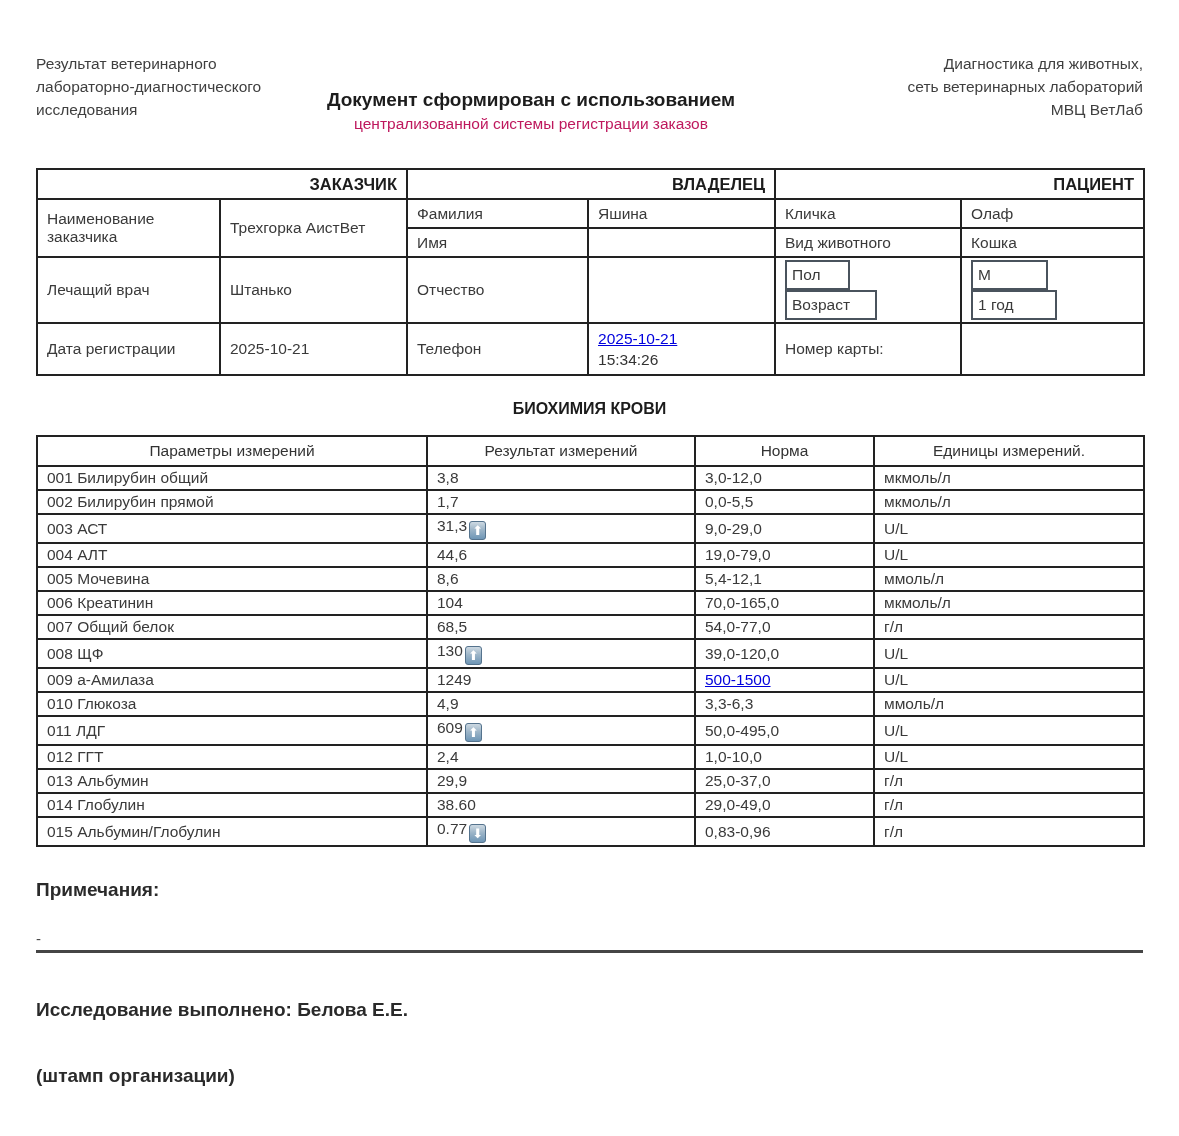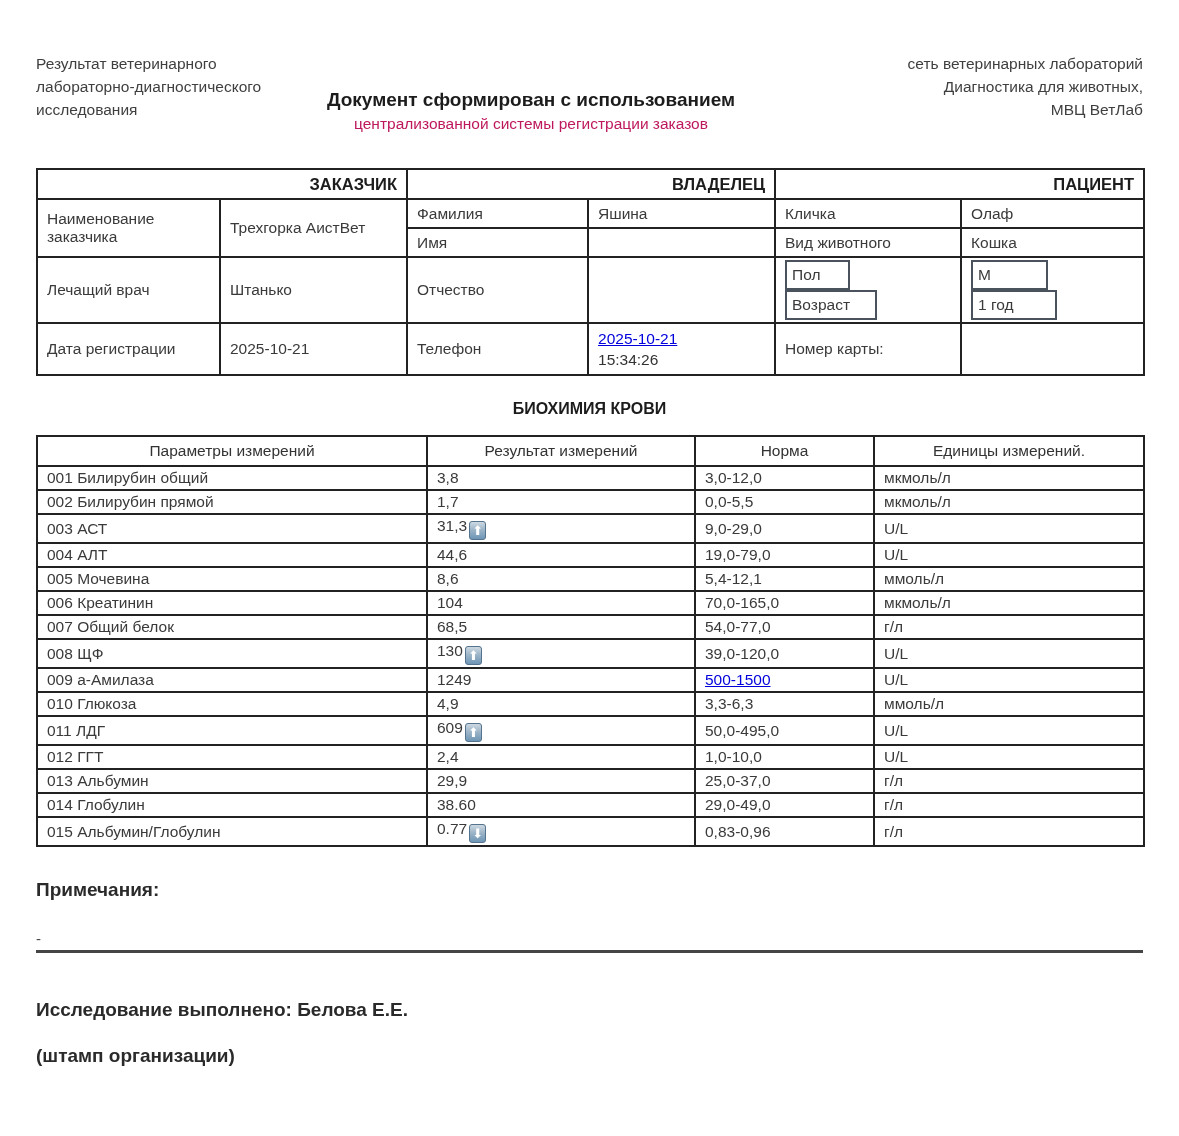--- a/index.html
+++ b/index.html
@@ -52,36 +52,36 @@
     background: linear-gradient(180deg, #cdd9e2 0%, #9db5c8 45%, #6e96b6 100%);
     color: #ffffff; font-size: 13px; line-height: 17px; text-align: center;
     vertical-align: -4px; font-family: "DejaVu Sans", sans-serif;
   }
 
   
   .notes-label { font-weight: bold; font-size: 19px; color: #2a2a2a; margin-top: 32px; }
   .notes-value { font-size: 15px; color: #4a4a4a; margin-top: 29px; line-height: 18px; }
   .notes-line  { border-bottom: 3px solid #454545; margin-top: 2px; width: 1107px; }
   .performed   { font-weight: bold; font-size: 19px; color: #2a2a2a; margin-top: 46px; }
-  .stamp       { font-weight: bold; font-size: 19px; color: #2a2a2a; margin-top: 24px; }
+  .stamp       { font-weight: bold; font-size: 19px; color: #2a2a2a; margin-top: 44px; }
 </style>
 </head>
 <body>
 
 <div class="page">
 
   <div class="hdr">
     <div class="hdr-left">
       <div>Результат ветеринарного</div>
       <div>лабораторно-диагностического</div>
       <div>исследования</div>
     </div>
     <div class="hdr-right">
+      <div>Диагностика для животных,</div>
       <div>сеть ветеринарных лабораторий</div>
-      <div>Диагностика для животных,</div>
       <div>МВЦ ВетЛаб</div>
     </div>
     <div class="hdr-title">
       <div class="hdr-title-main">Документ сформирован с использованием</div>
       <div class="hdr-title-sub">централизованной системы регистрации заказов</div>
     </div>
   </div>
 
   <table class="info-table">
     <colgroup>

